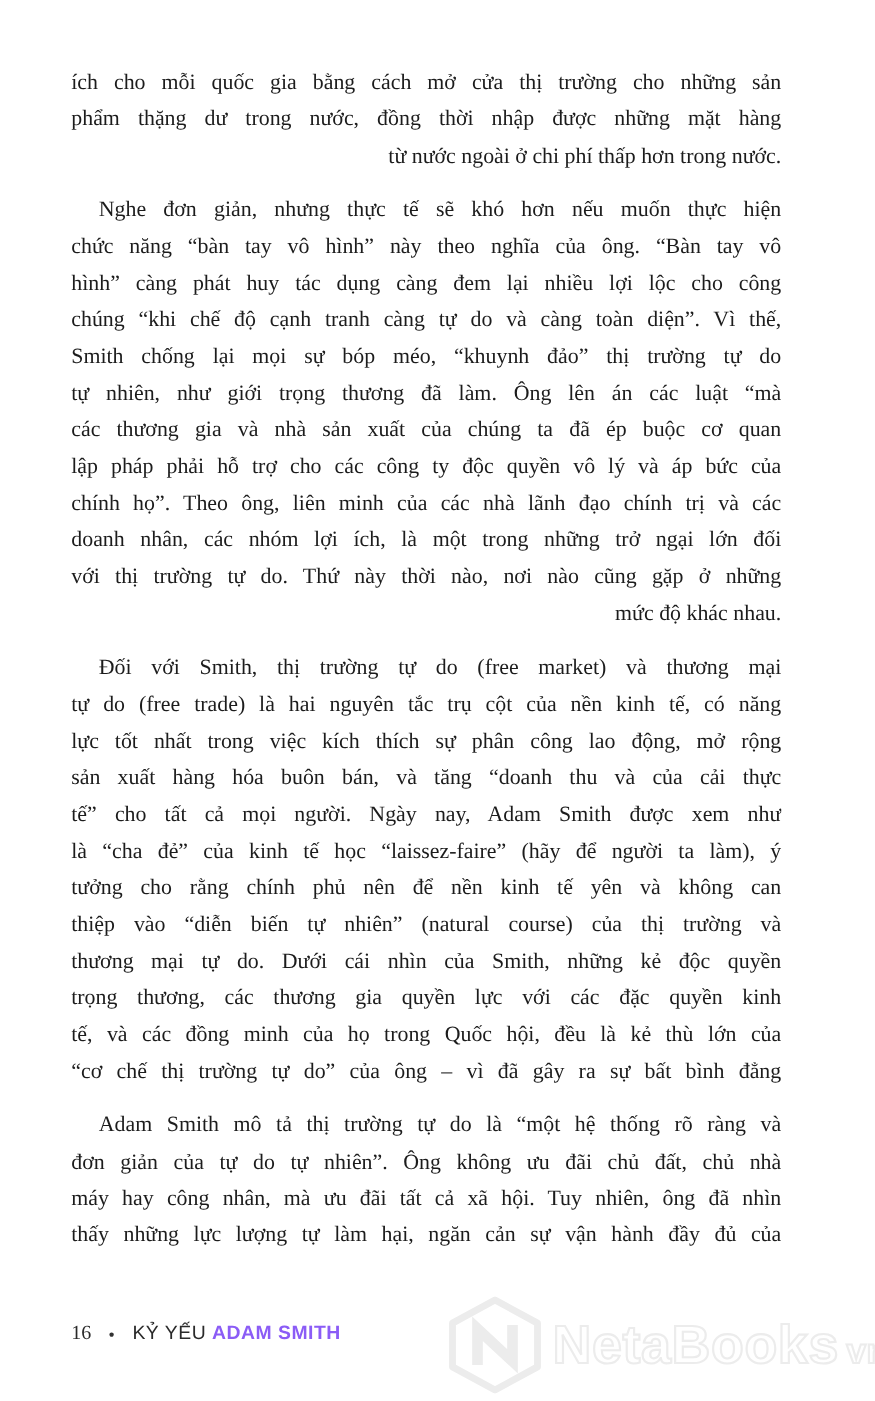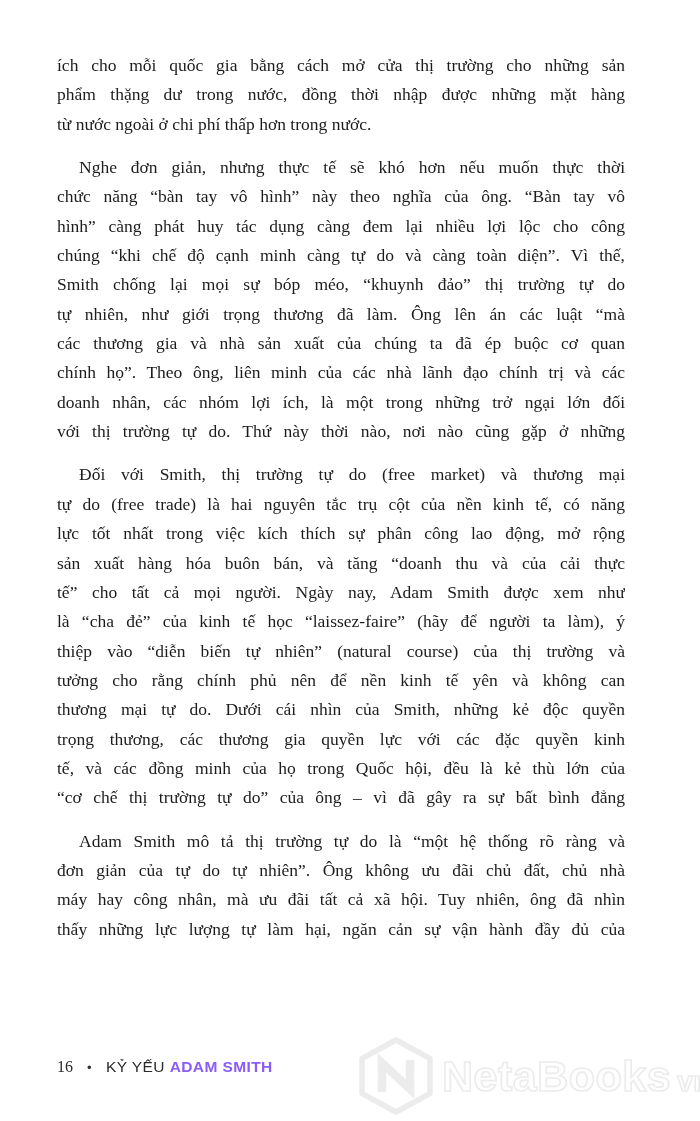--- a/index.html
+++ b/index.html
@@ -18,21 +18,21 @@
     top: 51px;
     width: 568px;
   }
   .para { margin: 0 0 14px 0; }
   .line {
     font-size: 17.5px;
     line-height: 29.35px;
     height: 29.35px;
     overflow: hidden;
     white-space: normal;
-    text-align: left;
+    text-align: right;
     color: #1c1c1c;
   }
   .line.just {
     text-align: justify;
     text-align-last: justify;
   }
   .line.indent { padding-left: 22px; }
 
   .footer {
     position: absolute;
@@ -86,40 +86,42 @@
 
 <div class="page">
 
   <main class="text-block">
       <div class="para">
         <div class="line just">ích cho mỗi quốc gia bằng cách mở cửa thị trường cho những sản</div>
         <div class="line just">phẩm thặng dư trong nước, đồng thời nhập được những mặt hàng</div>
         <div class="line">từ nước ngoài ở chi phí thấp hơn trong nước.</div>
       </div>
       <div class="para">
-        <div class="line indent just">Nghe đơn giản, nhưng thực tế sẽ khó hơn nếu muốn thực thời</div>
+        <div class="line indent just">Nghe đơn giản, nhưng thực tế sẽ khó hơn nếu muốn thực hiện</div>
         <div class="line just">chức năng “bàn tay vô hình” này theo nghĩa của ông. “Bàn tay vô</div>
         <div class="line just">hình” càng phát huy tác dụng càng đem lại nhiều lợi lộc cho công</div>
-        <div class="line just">chúng “khi chế độ cạnh minh càng tự do và càng toàn diện”. Vì thế,</div>
+        <div class="line just">chúng “khi chế độ cạnh tranh càng tự do và càng toàn diện”. Vì thế,</div>
         <div class="line just">Smith chống lại mọi sự bóp méo, “khuynh đảo” thị trường tự do</div>
         <div class="line just">tự nhiên, như giới trọng thương đã làm. Ông lên án các luật “mà</div>
         <div class="line just">các thương gia và nhà sản xuất của chúng ta đã ép buộc cơ quan</div>
+        <div class="line just">lập pháp phải hỗ trợ cho các công ty độc quyền vô lý và áp bức của</div>
         <div class="line just">chính họ”. Theo ông, liên minh của các nhà lãnh đạo chính trị và các</div>
         <div class="line just">doanh nhân, các nhóm lợi ích, là một trong những trở ngại lớn đối</div>
         <div class="line just">với thị trường tự do. Thứ này thời nào, nơi nào cũng gặp ở những</div>
+        <div class="line">mức độ khác nhau.</div>
       </div>
       <div class="para">
         <div class="line indent just">Đối với Smith, thị trường tự do (free market) và thương mại</div>
         <div class="line just">tự do (free trade) là hai nguyên tắc trụ cột của nền kinh tế, có năng</div>
         <div class="line just">lực tốt nhất trong việc kích thích sự phân công lao động, mở rộng</div>
         <div class="line just">sản xuất hàng hóa buôn bán, và tăng “doanh thu và của cải thực</div>
         <div class="line just">tế” cho tất cả mọi người. Ngày nay, Adam Smith được xem như</div>
         <div class="line just">là “cha đẻ” của kinh tế học “laissez-faire” (hãy để người ta làm), ý</div>
+        <div class="line just">tưởng cho rằng chính phủ nên để nền kinh tế yên và không can</div>
         <div class="line just">thiệp vào “diễn biến tự nhiên” (natural course) của thị trường và</div>
-        <div class="line just">tưởng cho rằng chính phủ nên để nền kinh tế yên và không can</div>
         <div class="line just">thương mại tự do. Dưới cái nhìn của Smith, những kẻ độc quyền</div>
         <div class="line just">trọng thương, các thương gia quyền lực với các đặc quyền kinh</div>
         <div class="line just">tế, và các đồng minh của họ trong Quốc hội, đều là kẻ thù lớn của</div>
         <div class="line just">“cơ chế thị trường tự do” của ông – vì đã gây ra sự bất bình đẳng</div>
       </div>
       <div class="para">
         <div class="line indent just">Adam Smith mô tả thị trường tự do là “một hệ thống rõ ràng và</div>
         <div class="line just">đơn giản của tự do tự nhiên”. Ông không ưu đãi chủ đất, chủ nhà</div>
         <div class="line just">máy hay công nhân, mà ưu đãi tất cả xã hội. Tuy nhiên, ông đã nhìn</div>
         <div class="line just">thấy những lực lượng tự làm hại, ngăn cản sự vận hành đầy đủ của</div>

